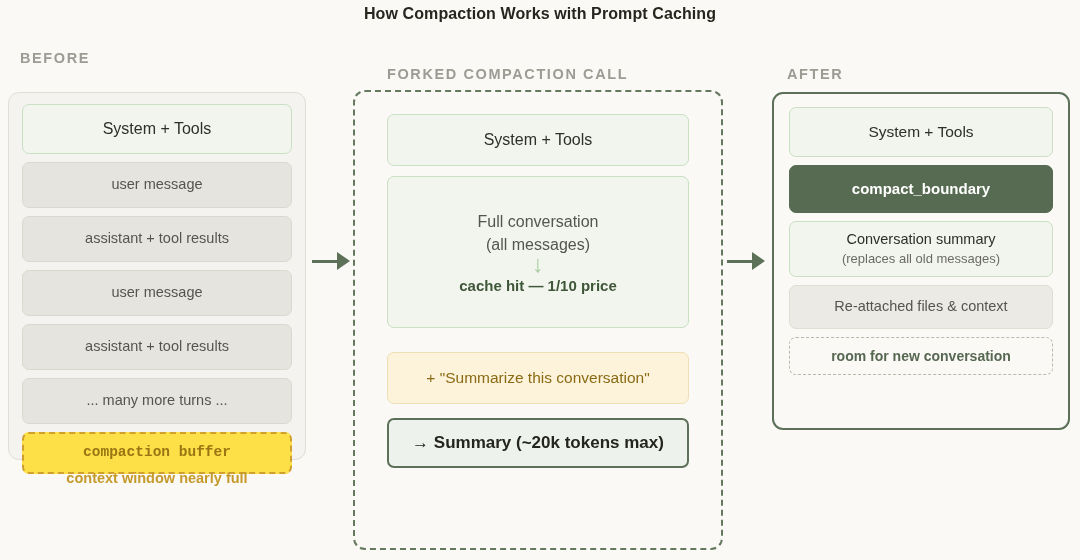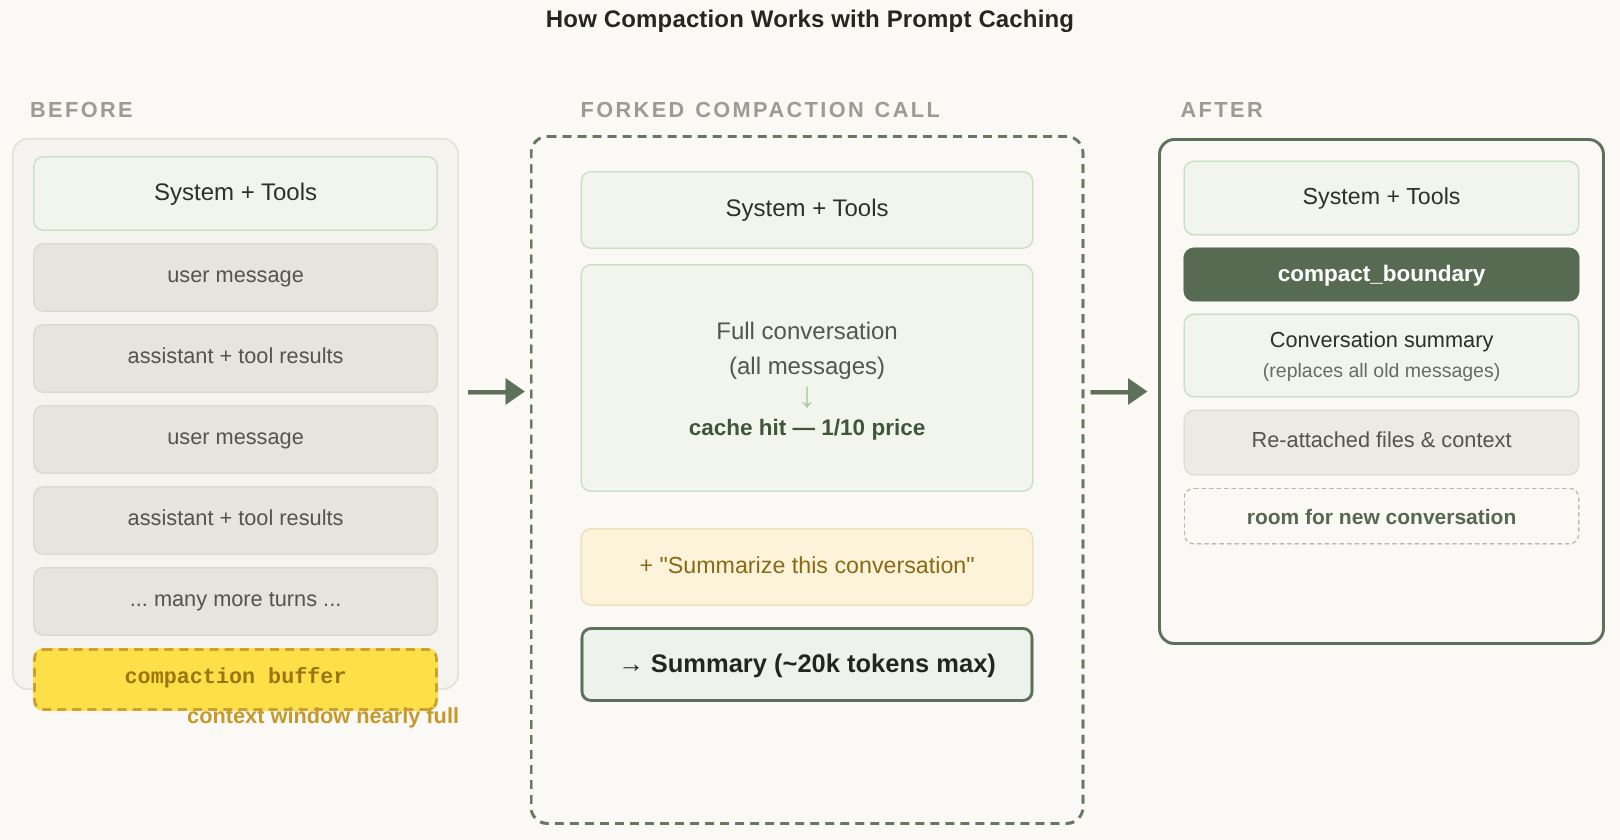--- a/index.html
+++ b/index.html
@@ -28,21 +28,21 @@
   }
 
   
   .col-header {
     position: absolute;
     font-size: 14.5px;
     font-weight: bold;
     letter-spacing: 1.6px;
     color: #9c9c94;
   }
-  #hdr-before  { left: 20px;  top: 66px; }
+  #hdr-before  { left: 20px;  top: 50px; }
   #hdr-forked  { left: 387px; top: 66px; }
   #hdr-after   { left: 787px; top: 66px; }
 
   
   .col-frame { position: absolute; }
 
   #frame-before {
     left: 8px; top: 92px;
     width: 298px; height: 368px;
     background: #f4f3ef;
@@ -134,21 +134,21 @@
   
   #frame-before .box { height: 46px; }
   #frame-before #b-system { height: 50px; font-size: 16px; }
   #frame-before #b-buffer { height: 42px; font-size: 14.5px; }
 
   .caption {
     position: absolute;
     left: 8px;
     top: 470px;
     width: 298px;
-    text-align: right;
+    text-align: center;
     font-size: 14.5px;
     font-weight: bold;
     color: #c59a2b;
   }
 
   
   #f-system { height: 52px; font-size: 16px; }
   #f-conv {
     margin-top: 10px;
     height: 152px;
@@ -178,21 +178,21 @@
     font-weight: normal;
     font-size: 15.5px;
   }
   #f-summary {
     margin-top: 14px;
     height: 50px;
   }
 
   
   #frame-after #a-system { height: 50px; font-size: 15.5px; }
-  #frame-after #a-boundary { height: 36px; font-size: 15px; text-align: center; }
+  #frame-after #a-boundary { height: 48px; font-size: 15px; text-align: center; }
   #frame-after #a-summary { height: 56px; font-size: 14.5px; }
   #frame-after #a-summary .sub { font-size: 13px; color: #6b6b63; }
   #frame-after #a-files { height: 44px; font-size: 14.5px; }
   #frame-after #a-room { height: 38px; font-size: 14px; }
 
   
   .flow-arrow {
     position: absolute;
     height: 22px;
     display: flex;

